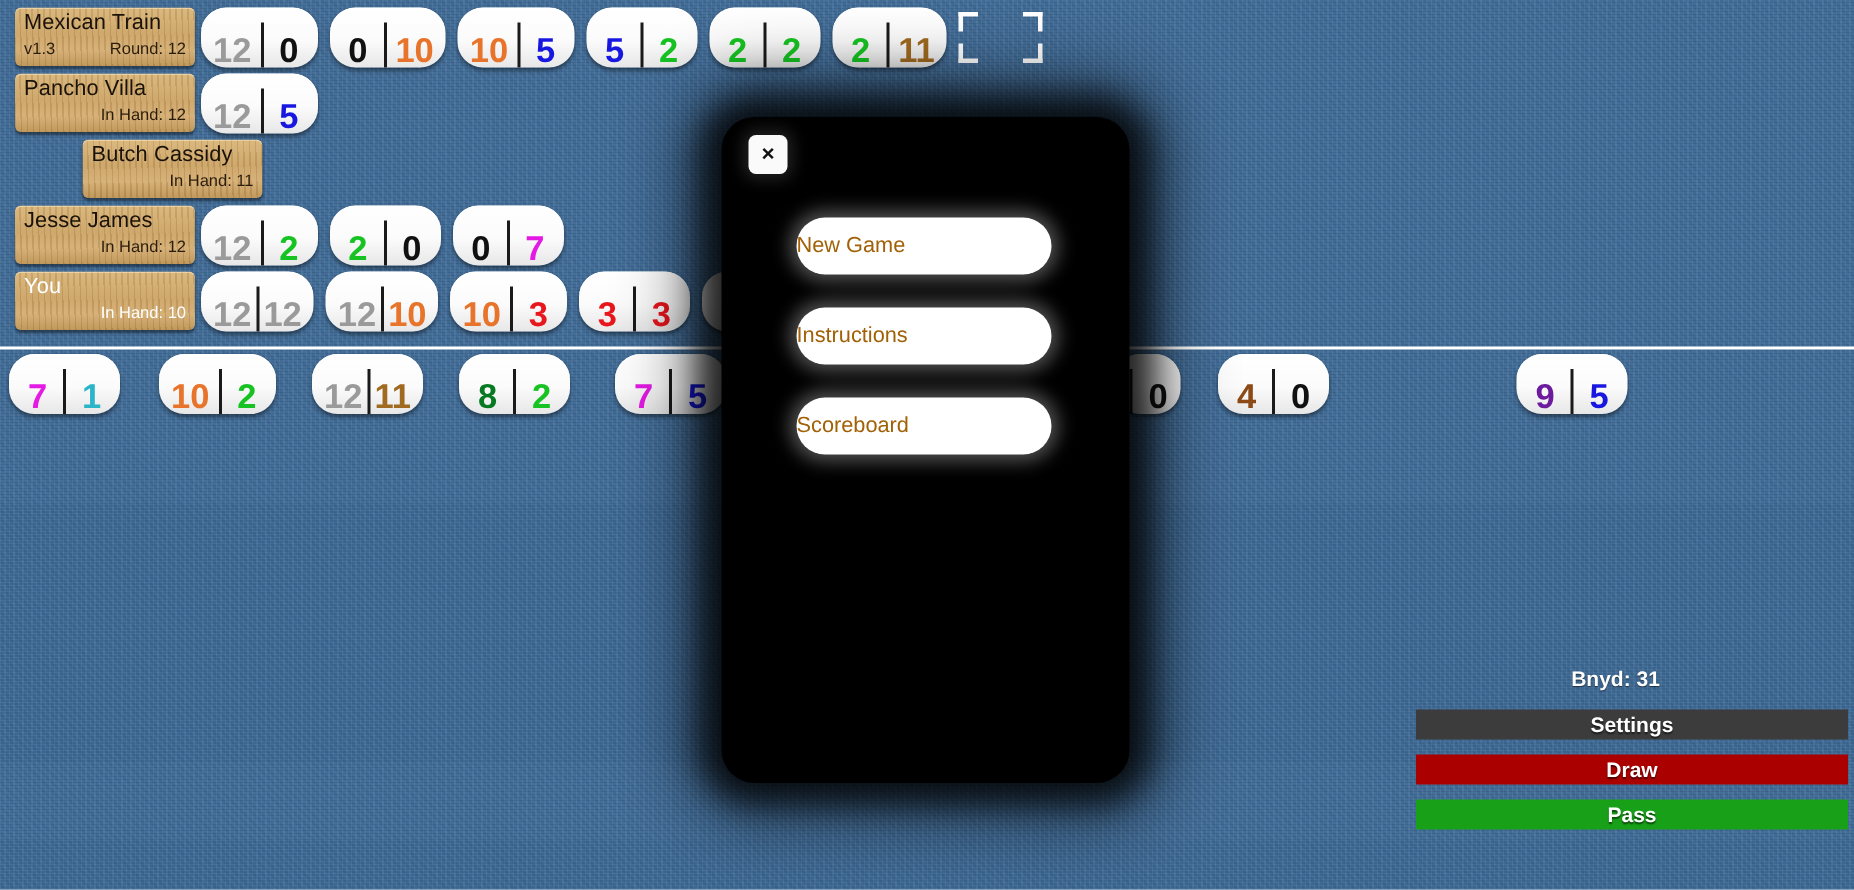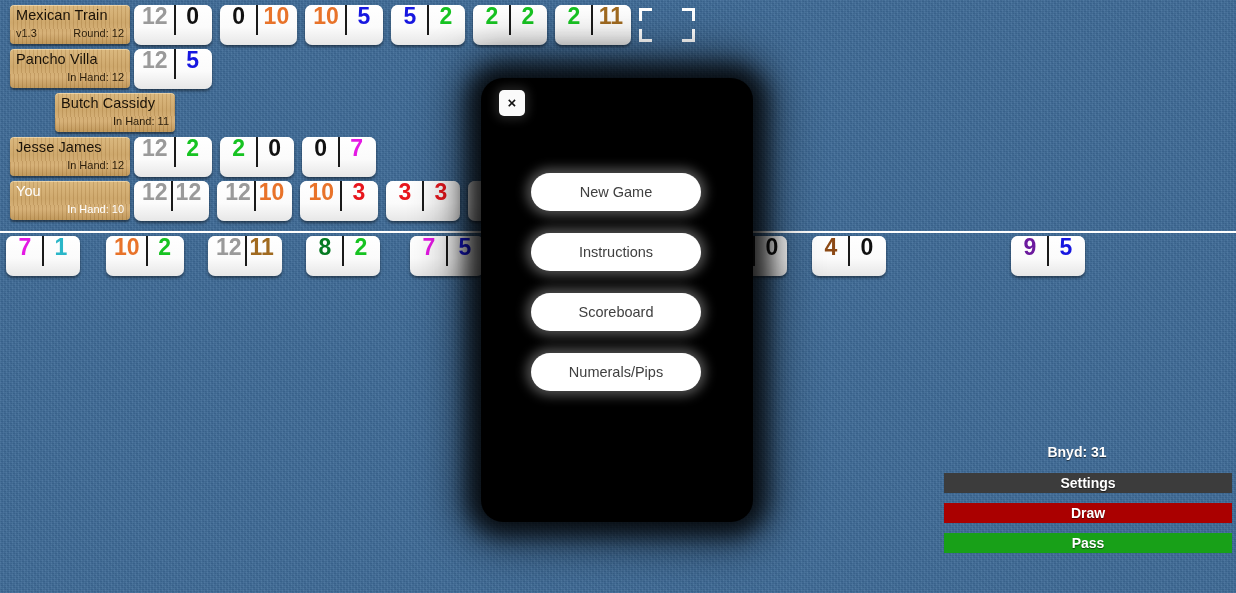--- a/index.html
+++ b/index.html
@@ -49,25 +49,25 @@
     text-align: right;
     margin-top: 5px;
   }
   .plate.me .psub { color: #ffffff; }
   .plate .psub .left { float: left; }
 
   
   .trainrow { position: absolute; display: flex; align-items: center; }
   .domino {
     display: flex;
-    align-items: flex-start;
+    align-items: flex-end;
     justify-content: center;
     height: 40px;
     background: linear-gradient(180deg, #ffffff 0%, #fbfbfb 55%, #e7e7e7 100%);
-    border-radius: 7px;
+    border-radius: 17px;
     box-shadow: 0 2px 3px rgba(0,0,0,0.45), inset 0 1px 0 #ffffff;
     padding: 0 6px;
     margin-right: 8px;
     font-weight: bold;
     font-size: 23px;
     line-height: 1;
     white-space: nowrap;
   }
   .domino .half {
     min-width: 26px;
@@ -175,27 +175,25 @@
     line-height: 26px;
     text-align: center;
     box-shadow: 0 0 10px 4px rgba(255,255,255,0.12);
   }
   .menubtn {
     position: absolute;
     left: 50px;
     width: 170px;
     height: 38px;
     line-height: 38px;
-    text-align: center;
     background: #ffffff;
     border-radius: 19px;
-    color: #404040;
+    color: #a16207;
     font-size: 14.5px;
     box-shadow: 0 0 11px 5px rgba(255,255,255,0.30);
-    margin-top: 28px;
   }
   .mb0 { top: 67px; }
   .mb1 { top: 127px; }
   .mb2 { top: 187px; }
   .mb3 { top: 247px; }
 </style>
 </head>
 <body>
 
 <div id="board">
@@ -362,17 +360,16 @@
   <div id="btn-settings" class="ctrlbtn">Settings</div>
   <div id="btn-draw" class="ctrlbtn">Draw</div>
   <div id="btn-pass" class="ctrlbtn">Pass</div>
 
   <div id="modal-wrap">
     <div id="modal">
       <div id="modal-close">×</div>
       <div class="menubtn mb0">New Game</div>
       <div class="menubtn mb1">Instructions</div>
       <div class="menubtn mb2">Scoreboard</div>
-      <div class="menubtn mb3">Numerals/Pips</div>
     </div>
   </div>
 
 </div>
 
 </body></html>

